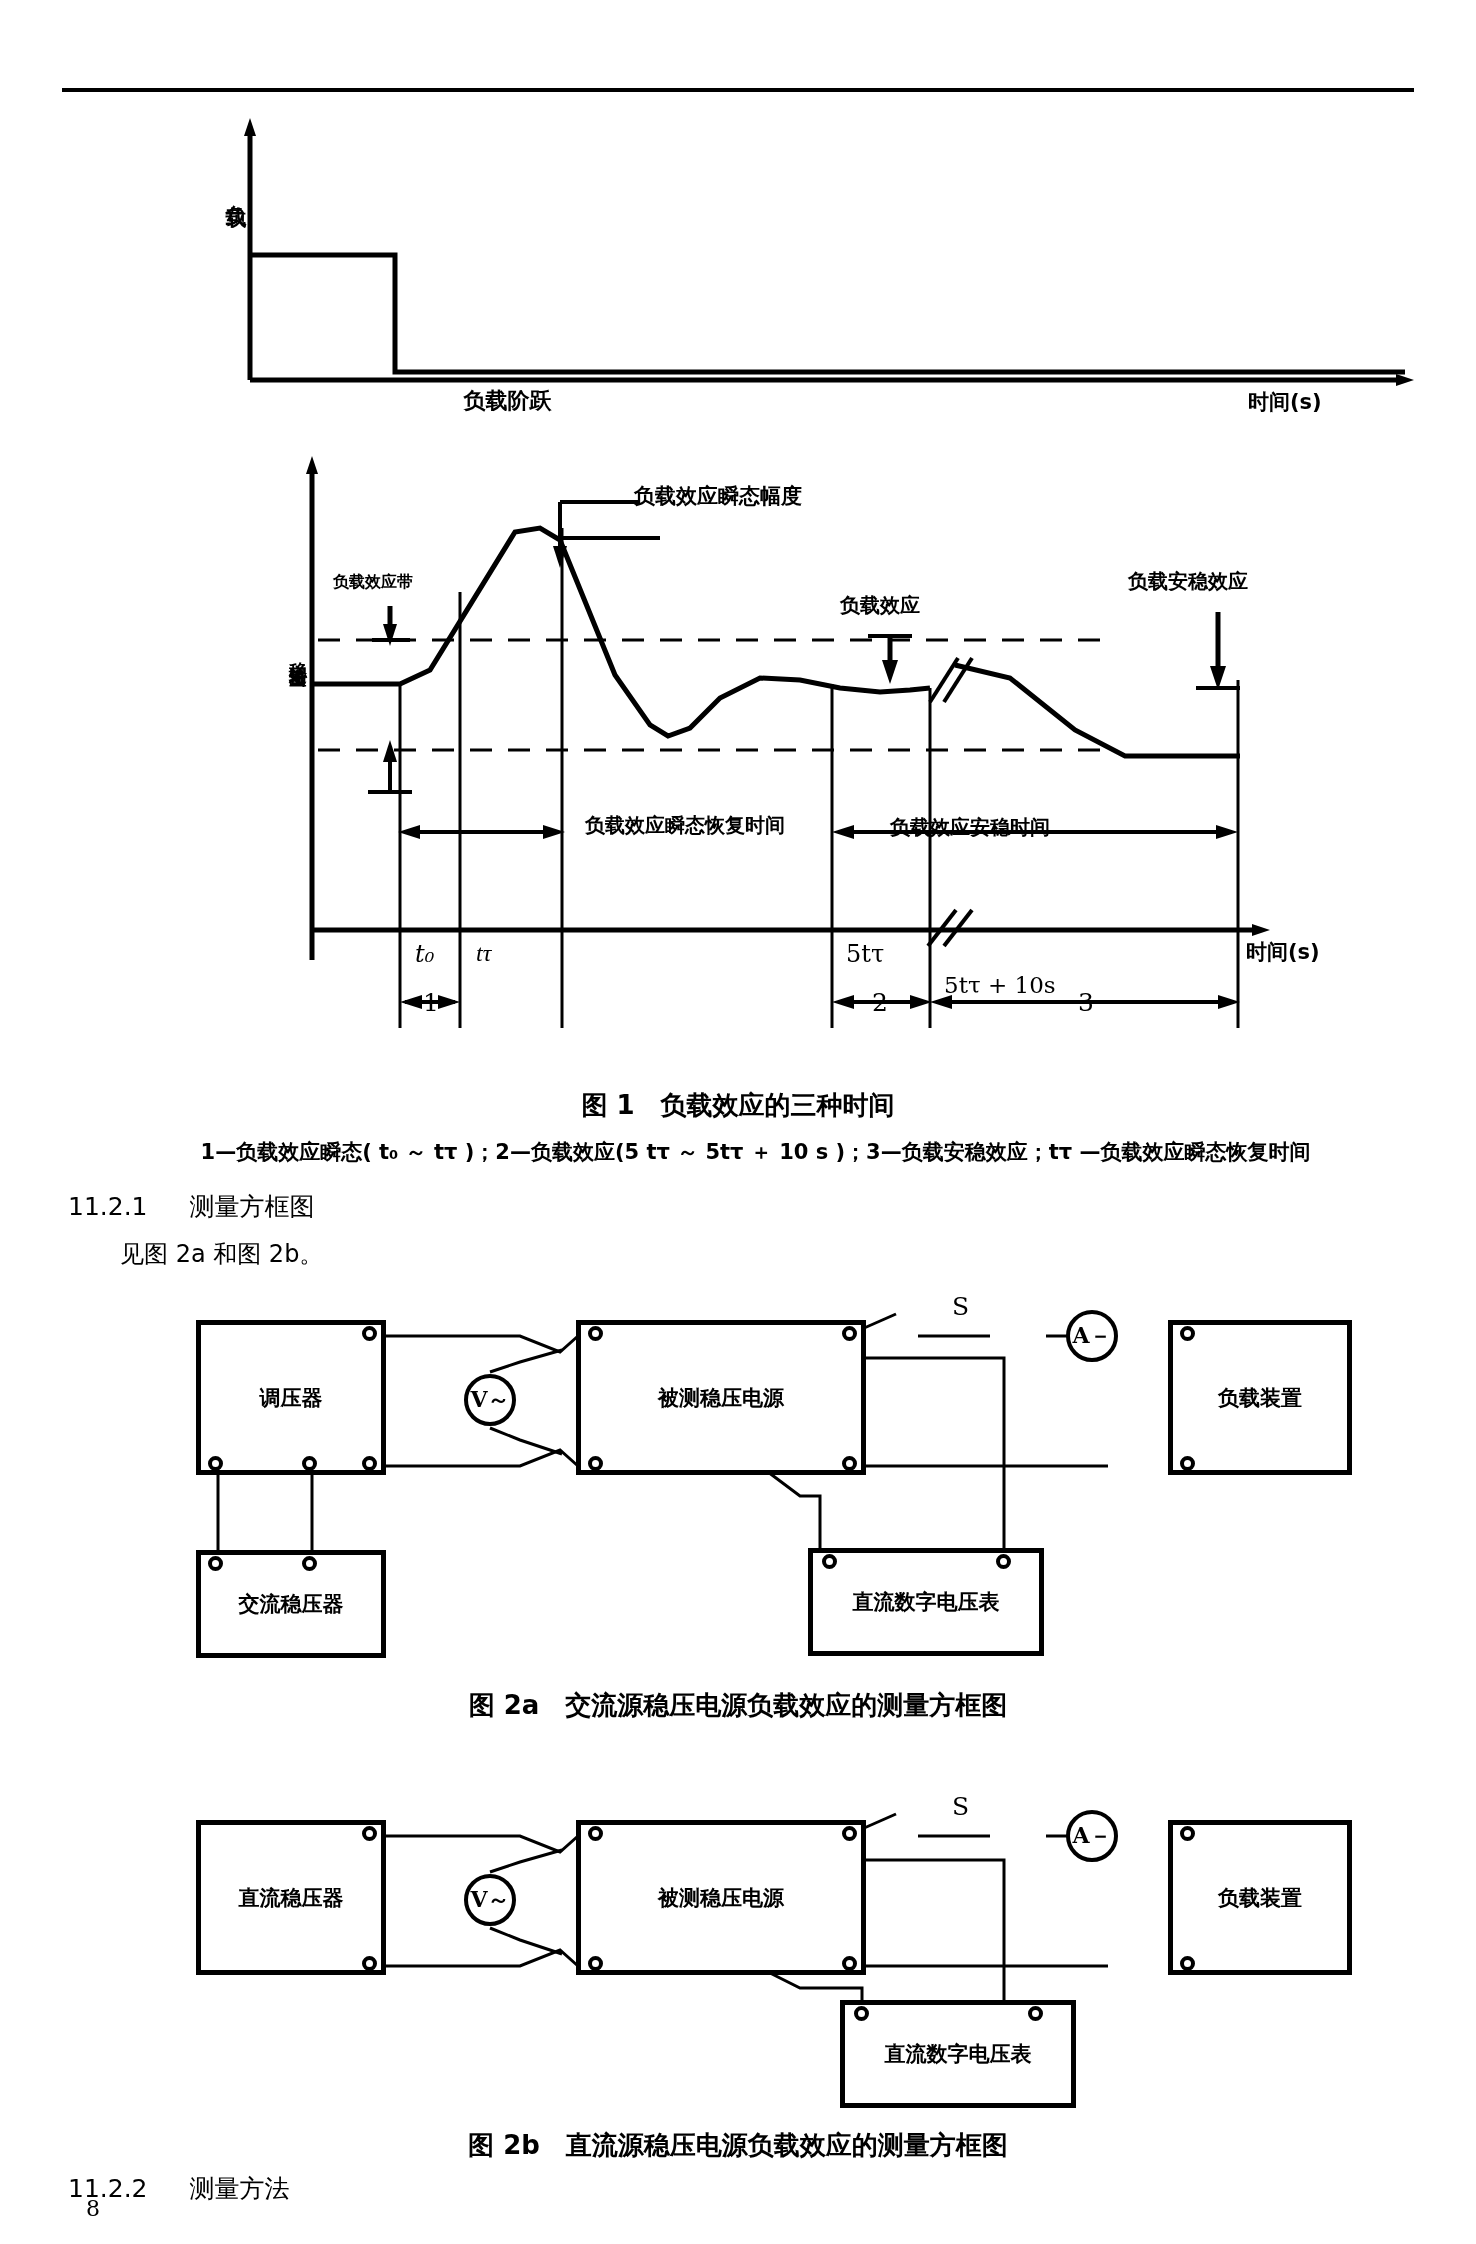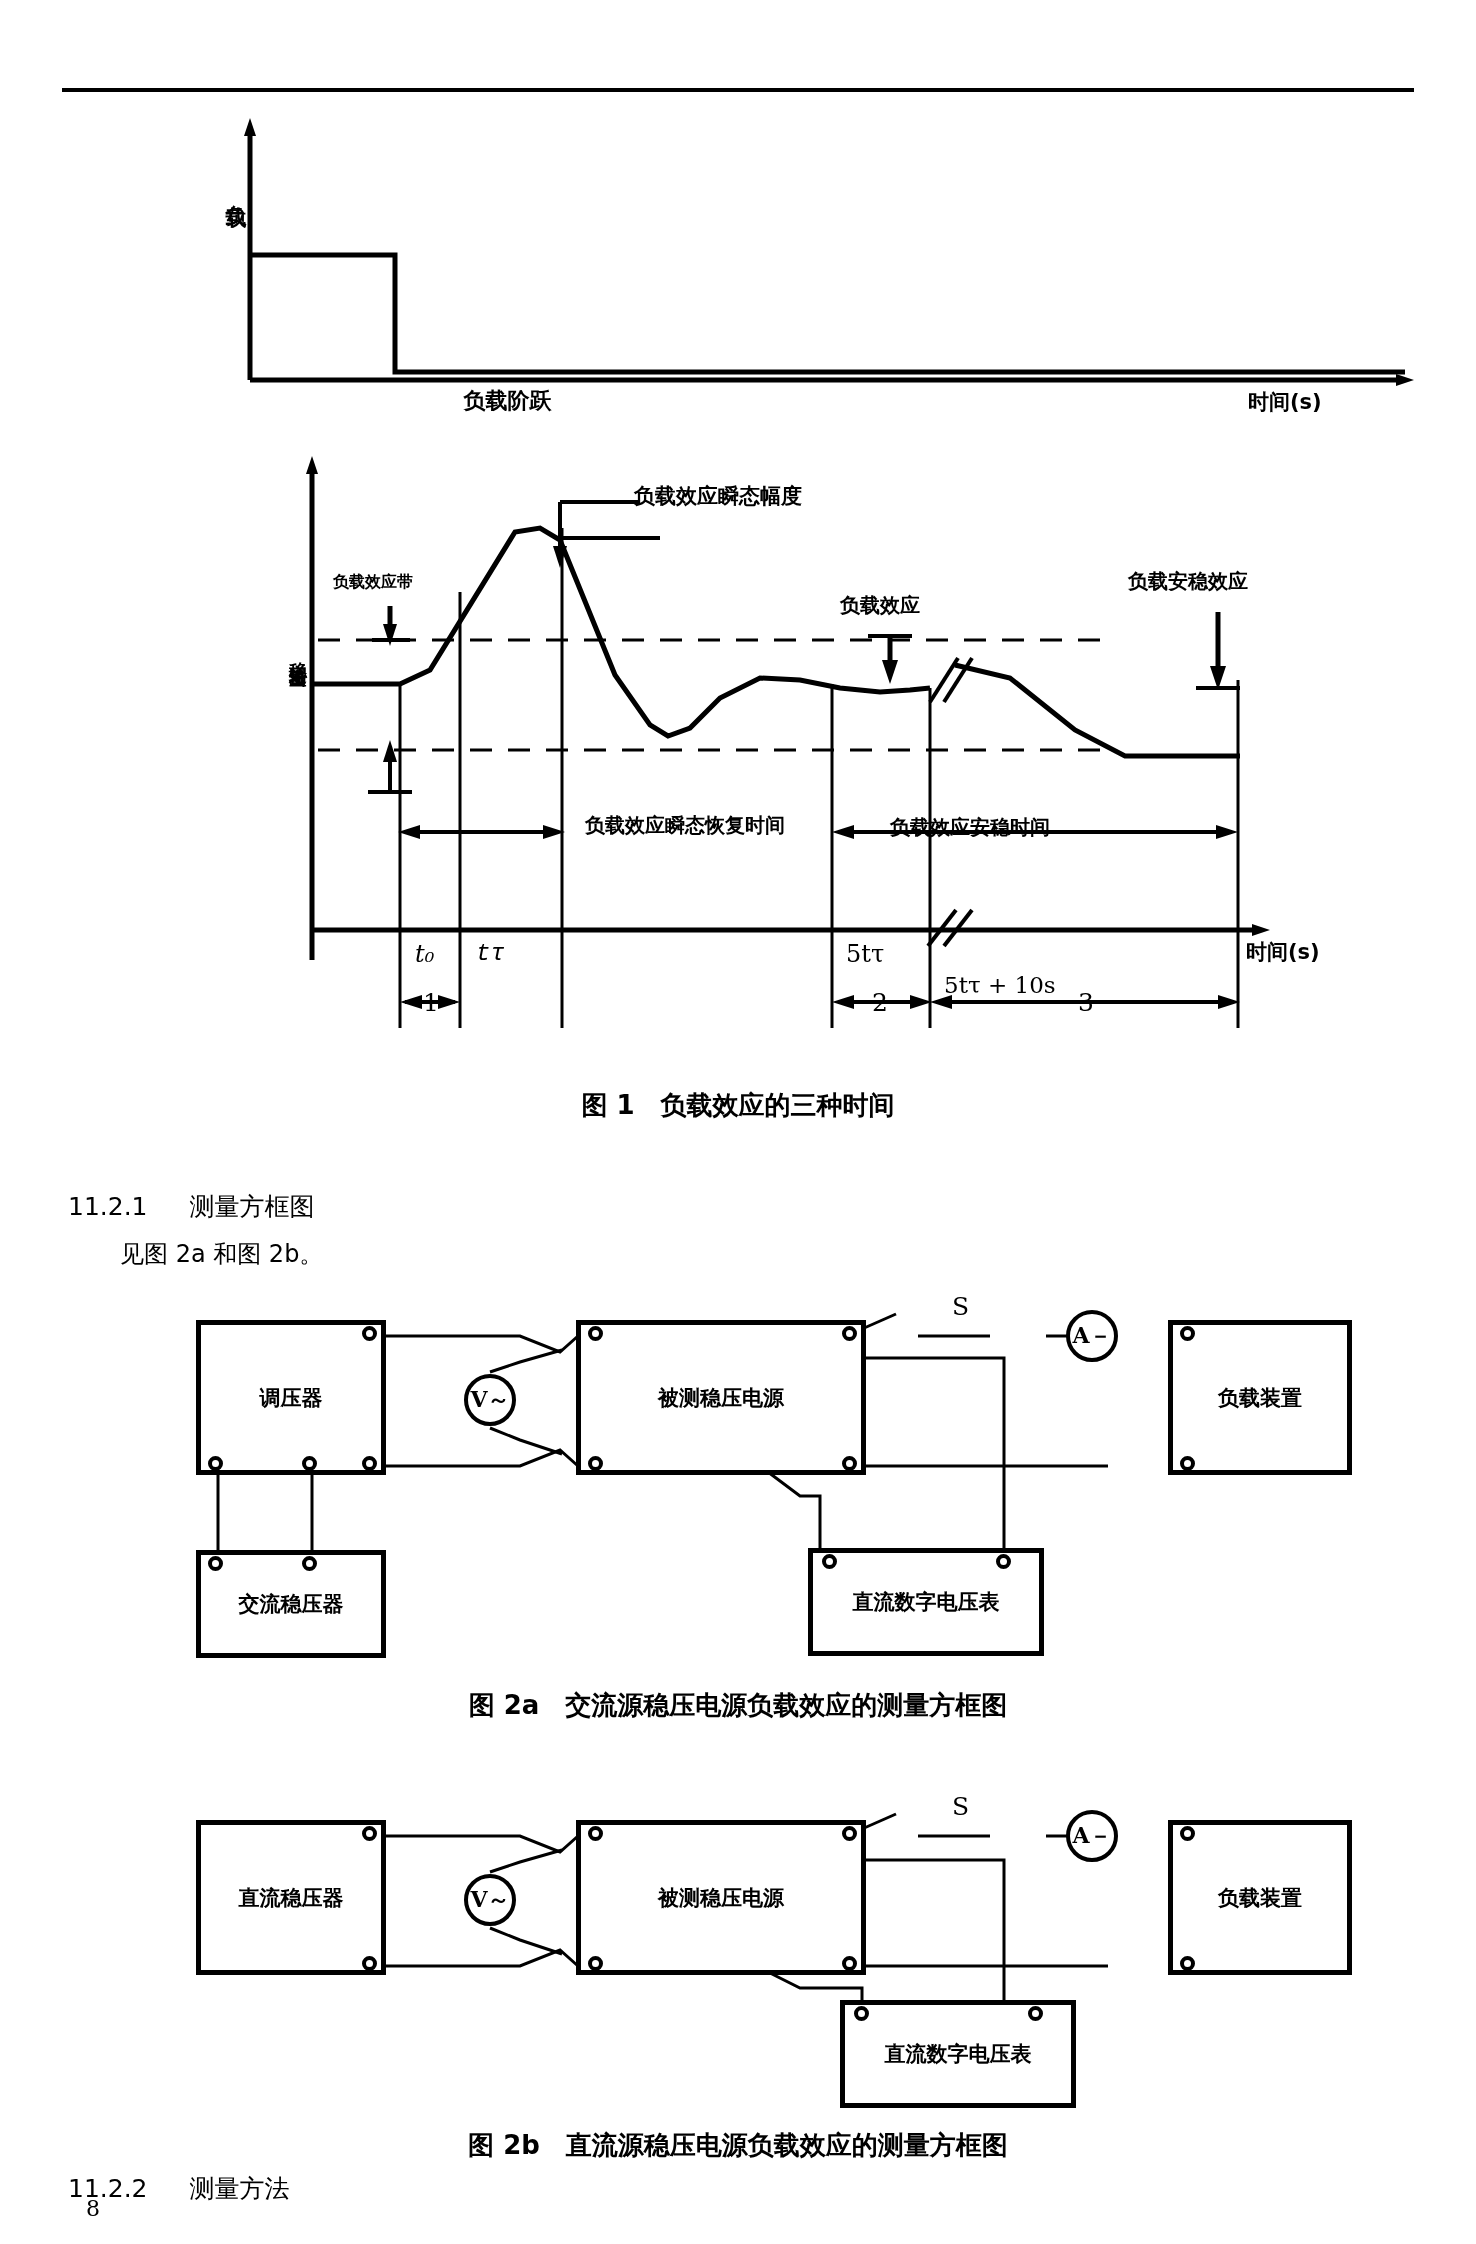--- a/index.html
+++ b/index.html
@@ -249,34 +249,35 @@
     <div class="abs cn" style="left:840px; top:152px; font-size:20px;">负载效应</div>
 
     <div class="abs cn" style="left:1128px; top:128px; font-size:20px;">负载安稳效应</div>
 
     <div class="abs cn" style="left:585px; top:370px; font-size:20px; width:200px; white-space:normal; line-height:1.5;">负载效应瞬态恢复时间</div>
 
     <div class="abs cn" style="left:890px; top:374px; font-size:20px;">负载效应安稳时间</div>
 
     
     <div class="abs" style="left:415px; top:500px; font-family:'DejaVu Serif',serif; font-style:italic; font-size:24px;">t₀</div>
-    <div class="abs" style="left:476px; top:500px; font-family:Liberation Mono, monospace; font-style:italic; font-size:24px;">tτ</div>
+    <div class="abs" style="left:476px; top:500px; font-family:Liberation Serif, serif; font-style:italic; font-size:24px;">tτ</div>
     <div class="abs" style="left:846px; top:500px; font-family:'DejaVu Serif',serif; font-size:24px;">5tτ</div>
     <div class="abs" style="left:944px; top:532px; font-family:'DejaVu Serif',serif; font-size:23px;">5tτ + 10s</div>
 
     
     <div class="abs" style="left:423px; top:548px; font-family:'DejaVu Serif',serif; font-size:25px;">1</div>
     <div class="abs" style="left:872px; top:548px; font-family:'DejaVu Serif',serif; font-size:25px;">2</div>
     <div class="abs" style="left:1078px; top:548px; font-family:'DejaVu Serif',serif; font-size:25px;">3</div>
 
     
     <div class="abs cn" style="left:1246px; top:498px; font-size:21px;">时间(s)</div>
   </div>
 
   <div class="cap-center" style="top:1088px; font-size:26px;">图 1 负载效应的三种时间</div>
+  <div class="fig-note" style="top:1138px;">1—负载效应瞬态( t₀ ～ tτ )；2—负载效应(5 tτ ～ 5tτ ＋ 10 s )；3—负载安稳效应；tτ —负载效应瞬态恢复时间</div>
 
   <div class="sec-head" style="left:68px; top:1190px;">
     <span>11.2.1</span>
     <span style="display:inline-block; width:26px;"></span>
     <span>测量方框图</span>
   </div>
   <div class="sec-body" style="left:120px; top:1238px;">见图 2a 和图 2b。</div>
 
   <div class="bd" style="top:1300px; height:380px;">
 

